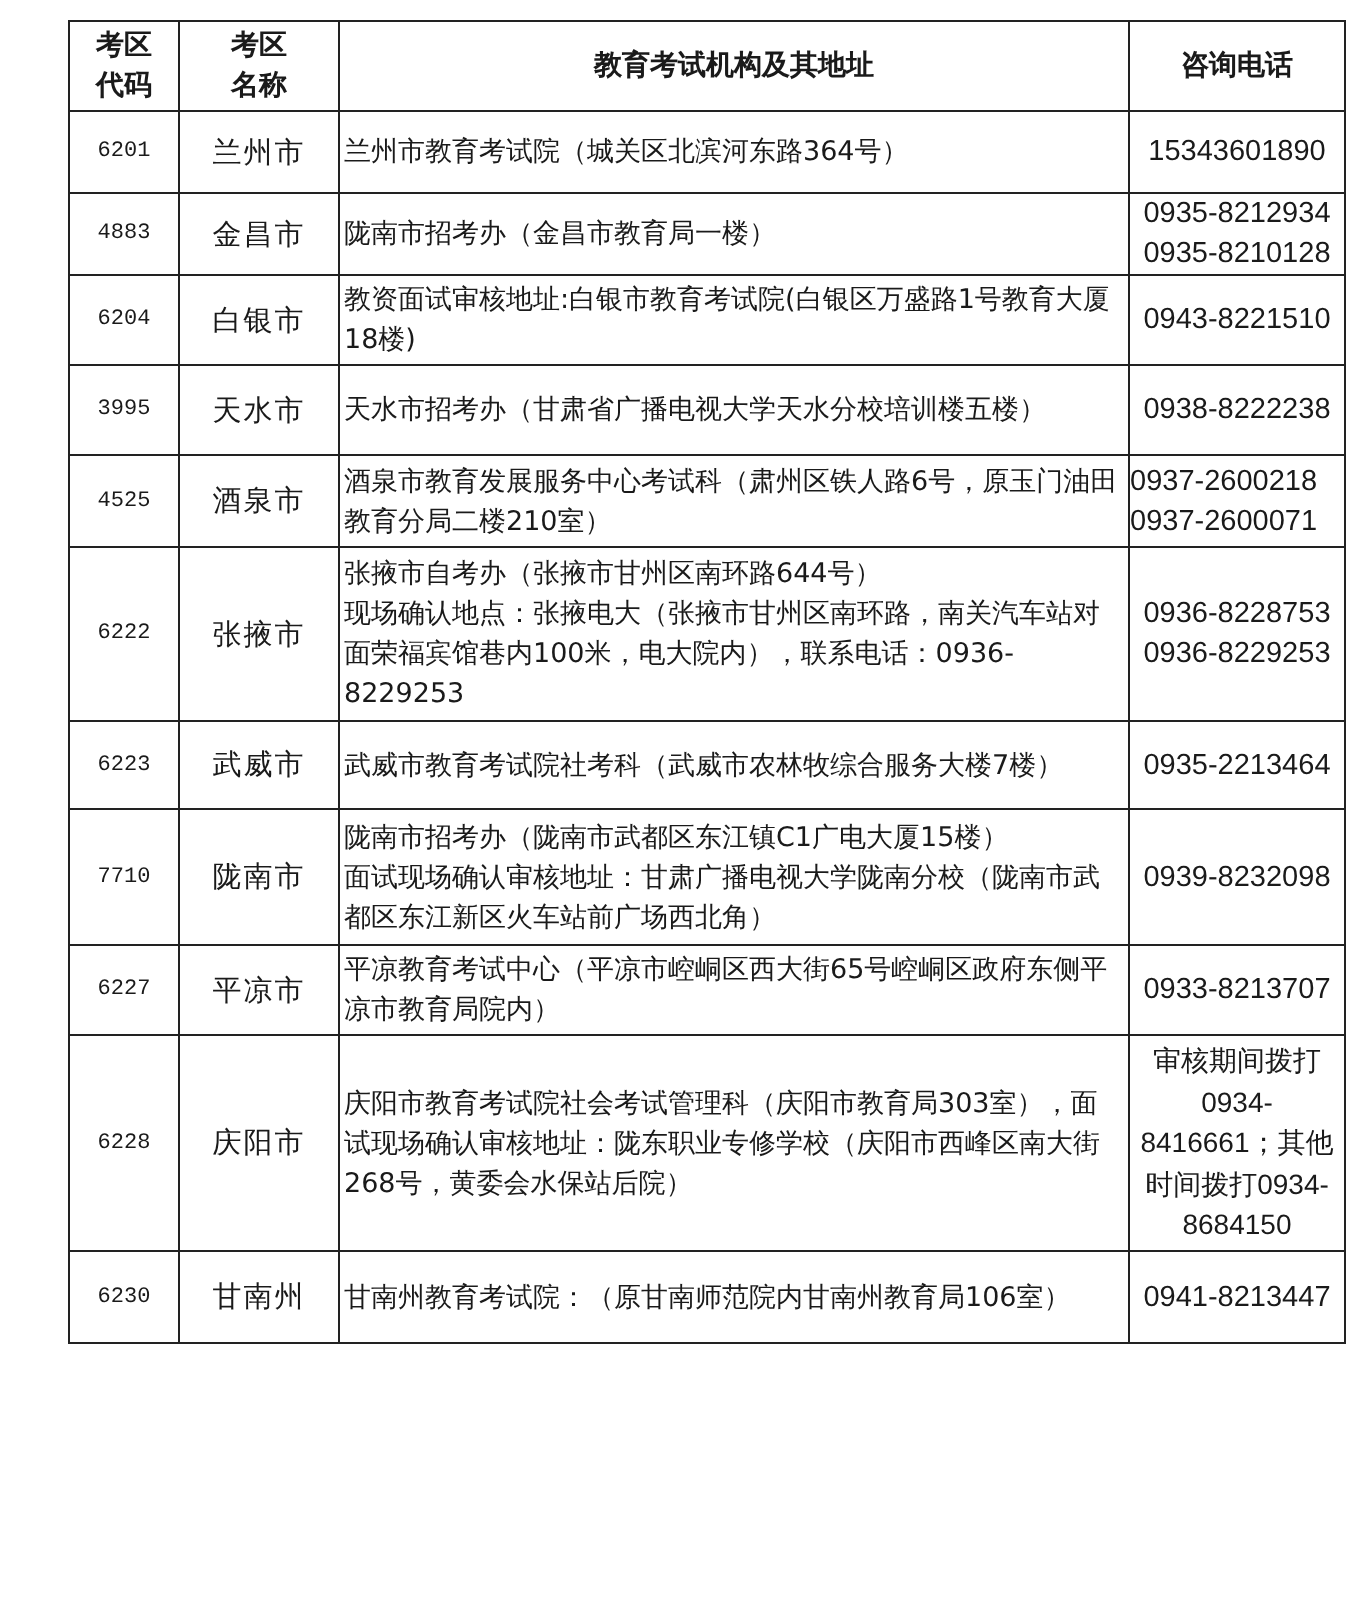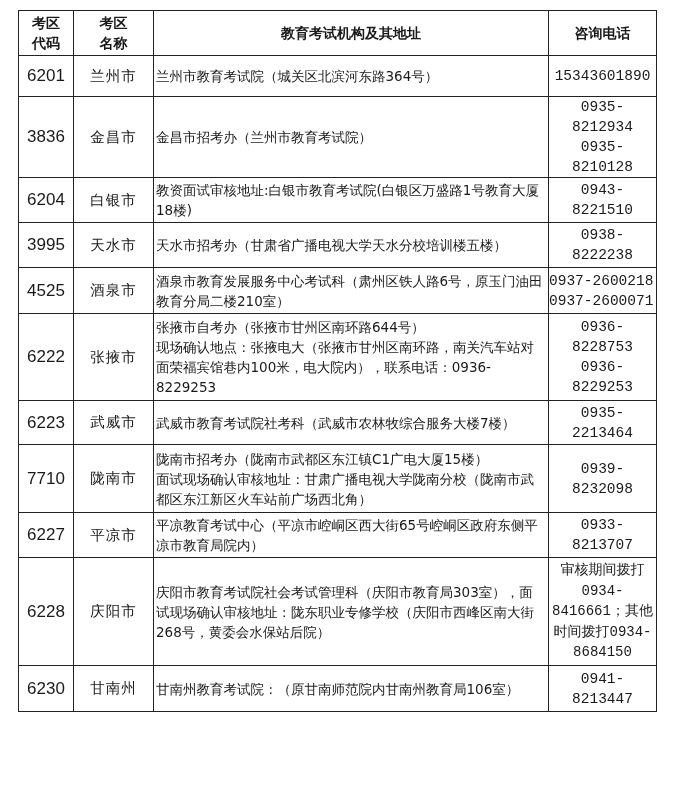--- a/index.html
+++ b/index.html
@@ -10,61 +10,61 @@
   body {
     width: 684px;
     height: 811px;
     position: relative;
     overflow: hidden;
     font-family: "DejaVu Sans", sans-serif;
     color: #1a1a1a;
   }
   table.exam-table {
     position: absolute;
-    left: 18px;
+    left: 34px;
     top: 10px;
     border-collapse: collapse;
     table-layout: fixed;
     width: 638px;
   }
   table.exam-table td, table.exam-table th {
     border: 1.5px solid #222;
     padding: 0 2px;
     vertical-align: middle;
     overflow: hidden;
   }
   th {
     font-weight: bold;
     font-size: 14px;
     line-height: 20px;
     text-align: center;
   }
   td.code {
-    font-family: Liberation Sans, sans-serif;
-    font-size: 17px;
+    font-family: Liberation Mono, monospace;
+    font-size: 11px;
     text-align: center;
   }
   td.name {
     font-size: 14.5px;
     text-align: center;
     letter-spacing: 1px;
   }
   td.addr {
     font-size: 13.5px;
     line-height: 20px;
     text-align: left;
     padding-left: 1px;
     white-space: pre-line;
     margin-left: 24px;
   }
   td.addr.center {
     text-align: left;
   }
   td.phone {
-    font-family: Liberation Mono, monospace;
+    font-family: Liberation Sans, sans-serif;
     font-size: 14.5px;
     line-height: 20px;
     text-align: center;
     white-space: pre-line;
   }
   td.phone.left {
     text-align: left;
     padding-left: 0;
   }
   td.phone.cjk {
@@ -94,23 +94,23 @@
     </tr>
   </thead>
   <tbody>
     <tr style="height:41px">
       <td class="code">6201</td>
       <td class="name">兰州市</td>
       <td class="addr">兰州市教育考试院（城关区北滨河东路364号）</td>
       <td class="phone">15343601890</td>
     </tr>
     <tr style="height:41px">
-      <td class="code">3836</td>
+      <td class="code">4883</td>
       <td class="name">金昌市</td>
-      <td class="addr">金昌市招考办（兰州市教育考试院）</td>
+      <td class="addr">陇南市招考办（金昌市教育局一楼）</td>
       <td class="phone">0935-8212934
 0935-8210128</td>
     </tr>
     <tr style="height:45px">
       <td class="code">6204</td>
       <td class="name">白银市</td>
       <td class="addr">教资面试审核地址:白银市教育考试院(白银区万盛路1号教育大厦18楼)</td>
       <td class="phone">0943-8221510</td>
     </tr>
     <tr style="height:45px">

